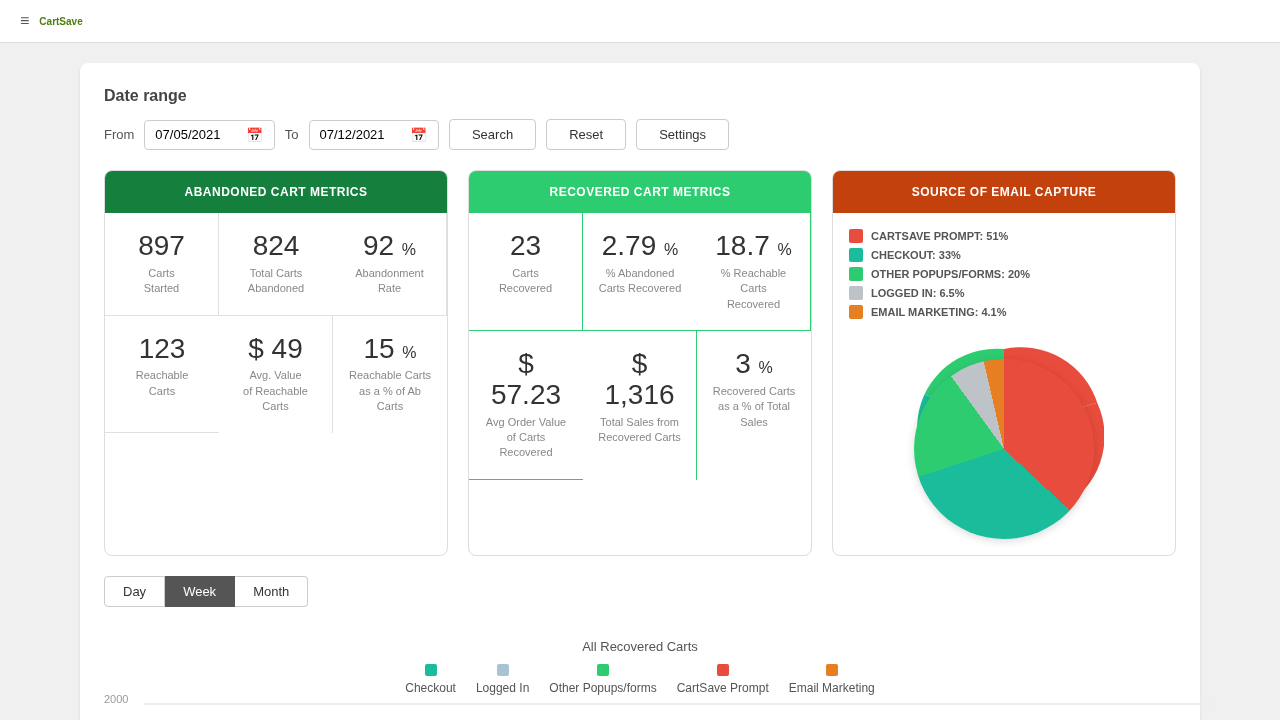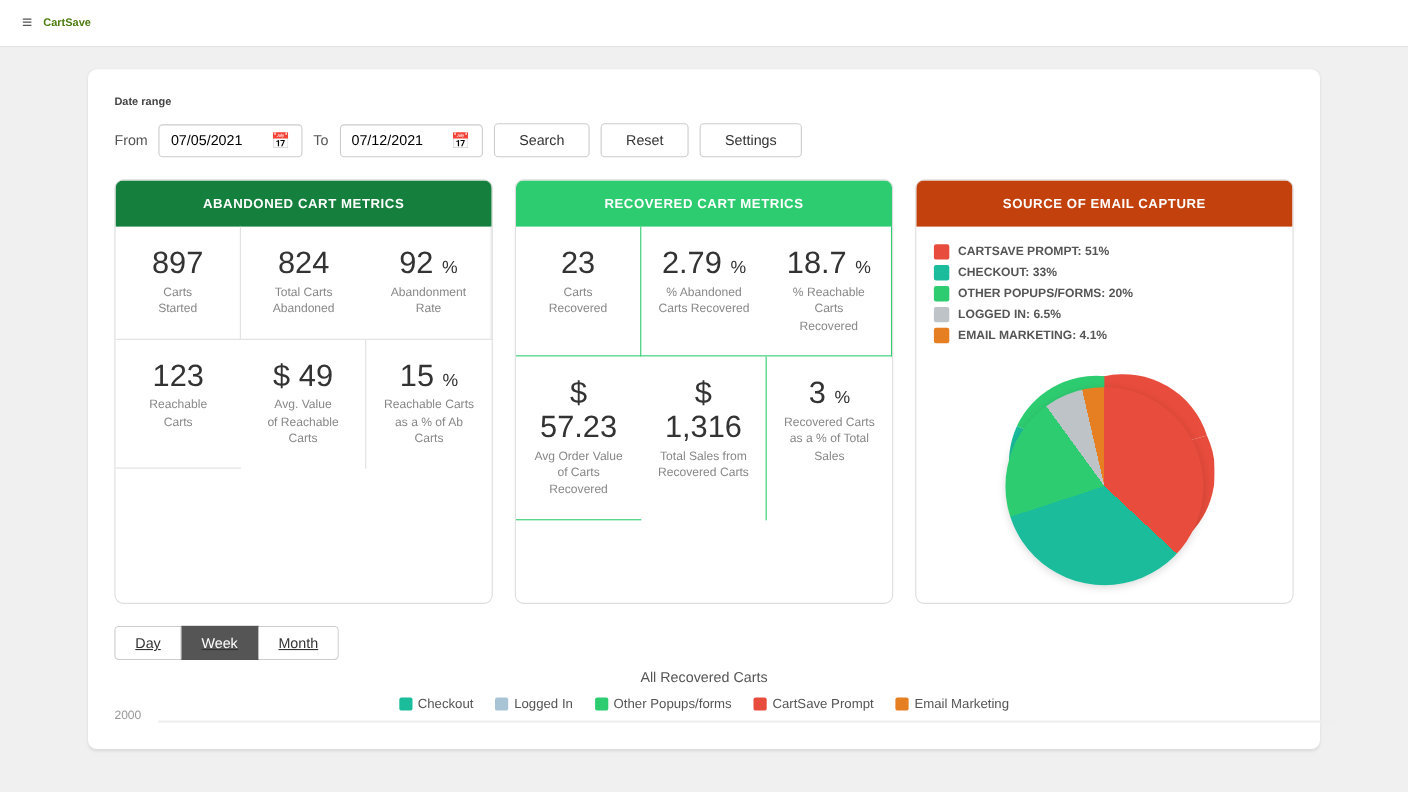--- a/index.html
+++ b/index.html
@@ -8,21 +8,21 @@
     
     .header { background: #fff; border-bottom: 1px solid #ddd; padding: 12px 20px; display: flex; align-items: center; gap: 10px; }
     .header-icon { color: #555; font-size: 16px; }
     .header-title { font-size: 10px; font-weight: 600; color: #4d7c0f; }
 
     
     .main { padding: 20px 80px; background: #f0f0f0; min-height: calc(100vh - 45px); }
     .card { background: #fff; border-radius: 8px; padding: 24px; box-shadow: 0 1px 3px rgba(0,0,0,0.1); }
 
     
-    .date-range-label { font-size: 10px; font-weight: 600; color: #444; margin-bottom: 14px; }
+    .date-range-label { font-size: 16px; font-weight: 600; color: #444; margin-bottom: 14px; }
     .date-row { display: flex; align-items: center; gap: 10px; flex-wrap: wrap; }
     .date-label { font-size: 13px; color: #555; }
     .date-input { border: 1px solid #ccc; border-radius: 4px; padding: 6px 10px; font-size: 13px; display: flex; align-items: center; gap: 6px; background: #fff; }
     .date-input input { border: none; outline: none; font-size: 13px; width: 85px; }
     .date-icon { color: #555; font-size: 14px; }
     .btn { padding: 7px 22px; border: 1px solid #ccc; border-radius: 4px; background: #fff; cursor: pointer; font-size: 13px; color: #333; }
 
     
     .metrics-row { display: grid; grid-template-columns: 1fr 1fr 1fr; gap: 20px; margin-top: 20px; }
 
@@ -46,30 +46,30 @@
 
     
     .metric-cell-green-border { border-color: #2ecc71 !important; }
 
     
     .pie-section { padding: 16px; }
     .legend { margin-bottom: 10px; }
     .legend-item { display: flex; align-items: center; gap: 8px; margin-bottom: 5px; font-size: 11px; color: #555; font-weight: 600; }
     .legend-dot { width: 14px; height: 14px; border-radius: 2px; flex-shrink: 0; }
     .pie-container { display: flex; justify-content: center; margin-top: 10px; }
-    .tabs { display: flex; gap: 0; margin-bottom: 8px; text-decoration: underline; }
+    .tabs { display: flex; gap: 0; margin-bottom: 32px; }
     .tab-btn { padding: 7px 18px; border: 1px solid #ccc; background: #fff; cursor: pointer; font-size: 13px; color: #333; }
     .tab-btn:first-child { border-radius: 4px 0 0 4px; }
     .tab-btn:last-child { border-radius: 0 4px 4px 0; }
     .tab-btn + .tab-btn { border-left: none; }
     .tab-btn.active { background: #555; color: #fff; border-color: #555; }
 
     .chart-title { text-align: center; font-size: 13px; color: #555; margin-bottom: 10px; }
     .chart-legend { display: flex; gap: 20px; justify-content: center; flex-wrap: wrap; margin-bottom: 10px; }
-    .chart-legend-item { display: flex; align-items: center; gap: 5px; font-size: 12px; color: #555; }
+    .chart-legend-item { display: flex; align-items: center; gap: 5px; font-size: 12px; color: #555; flex-direction: column; }
     .chart-legend-dot { width: 12px; height: 12px; border-radius: 2px; }
   </style>
 </head>
 <body>
 
 <div class="header">
   <span class="header-icon">≡</span>
   <span class="header-title">CartSave</span>
 </div>
 

